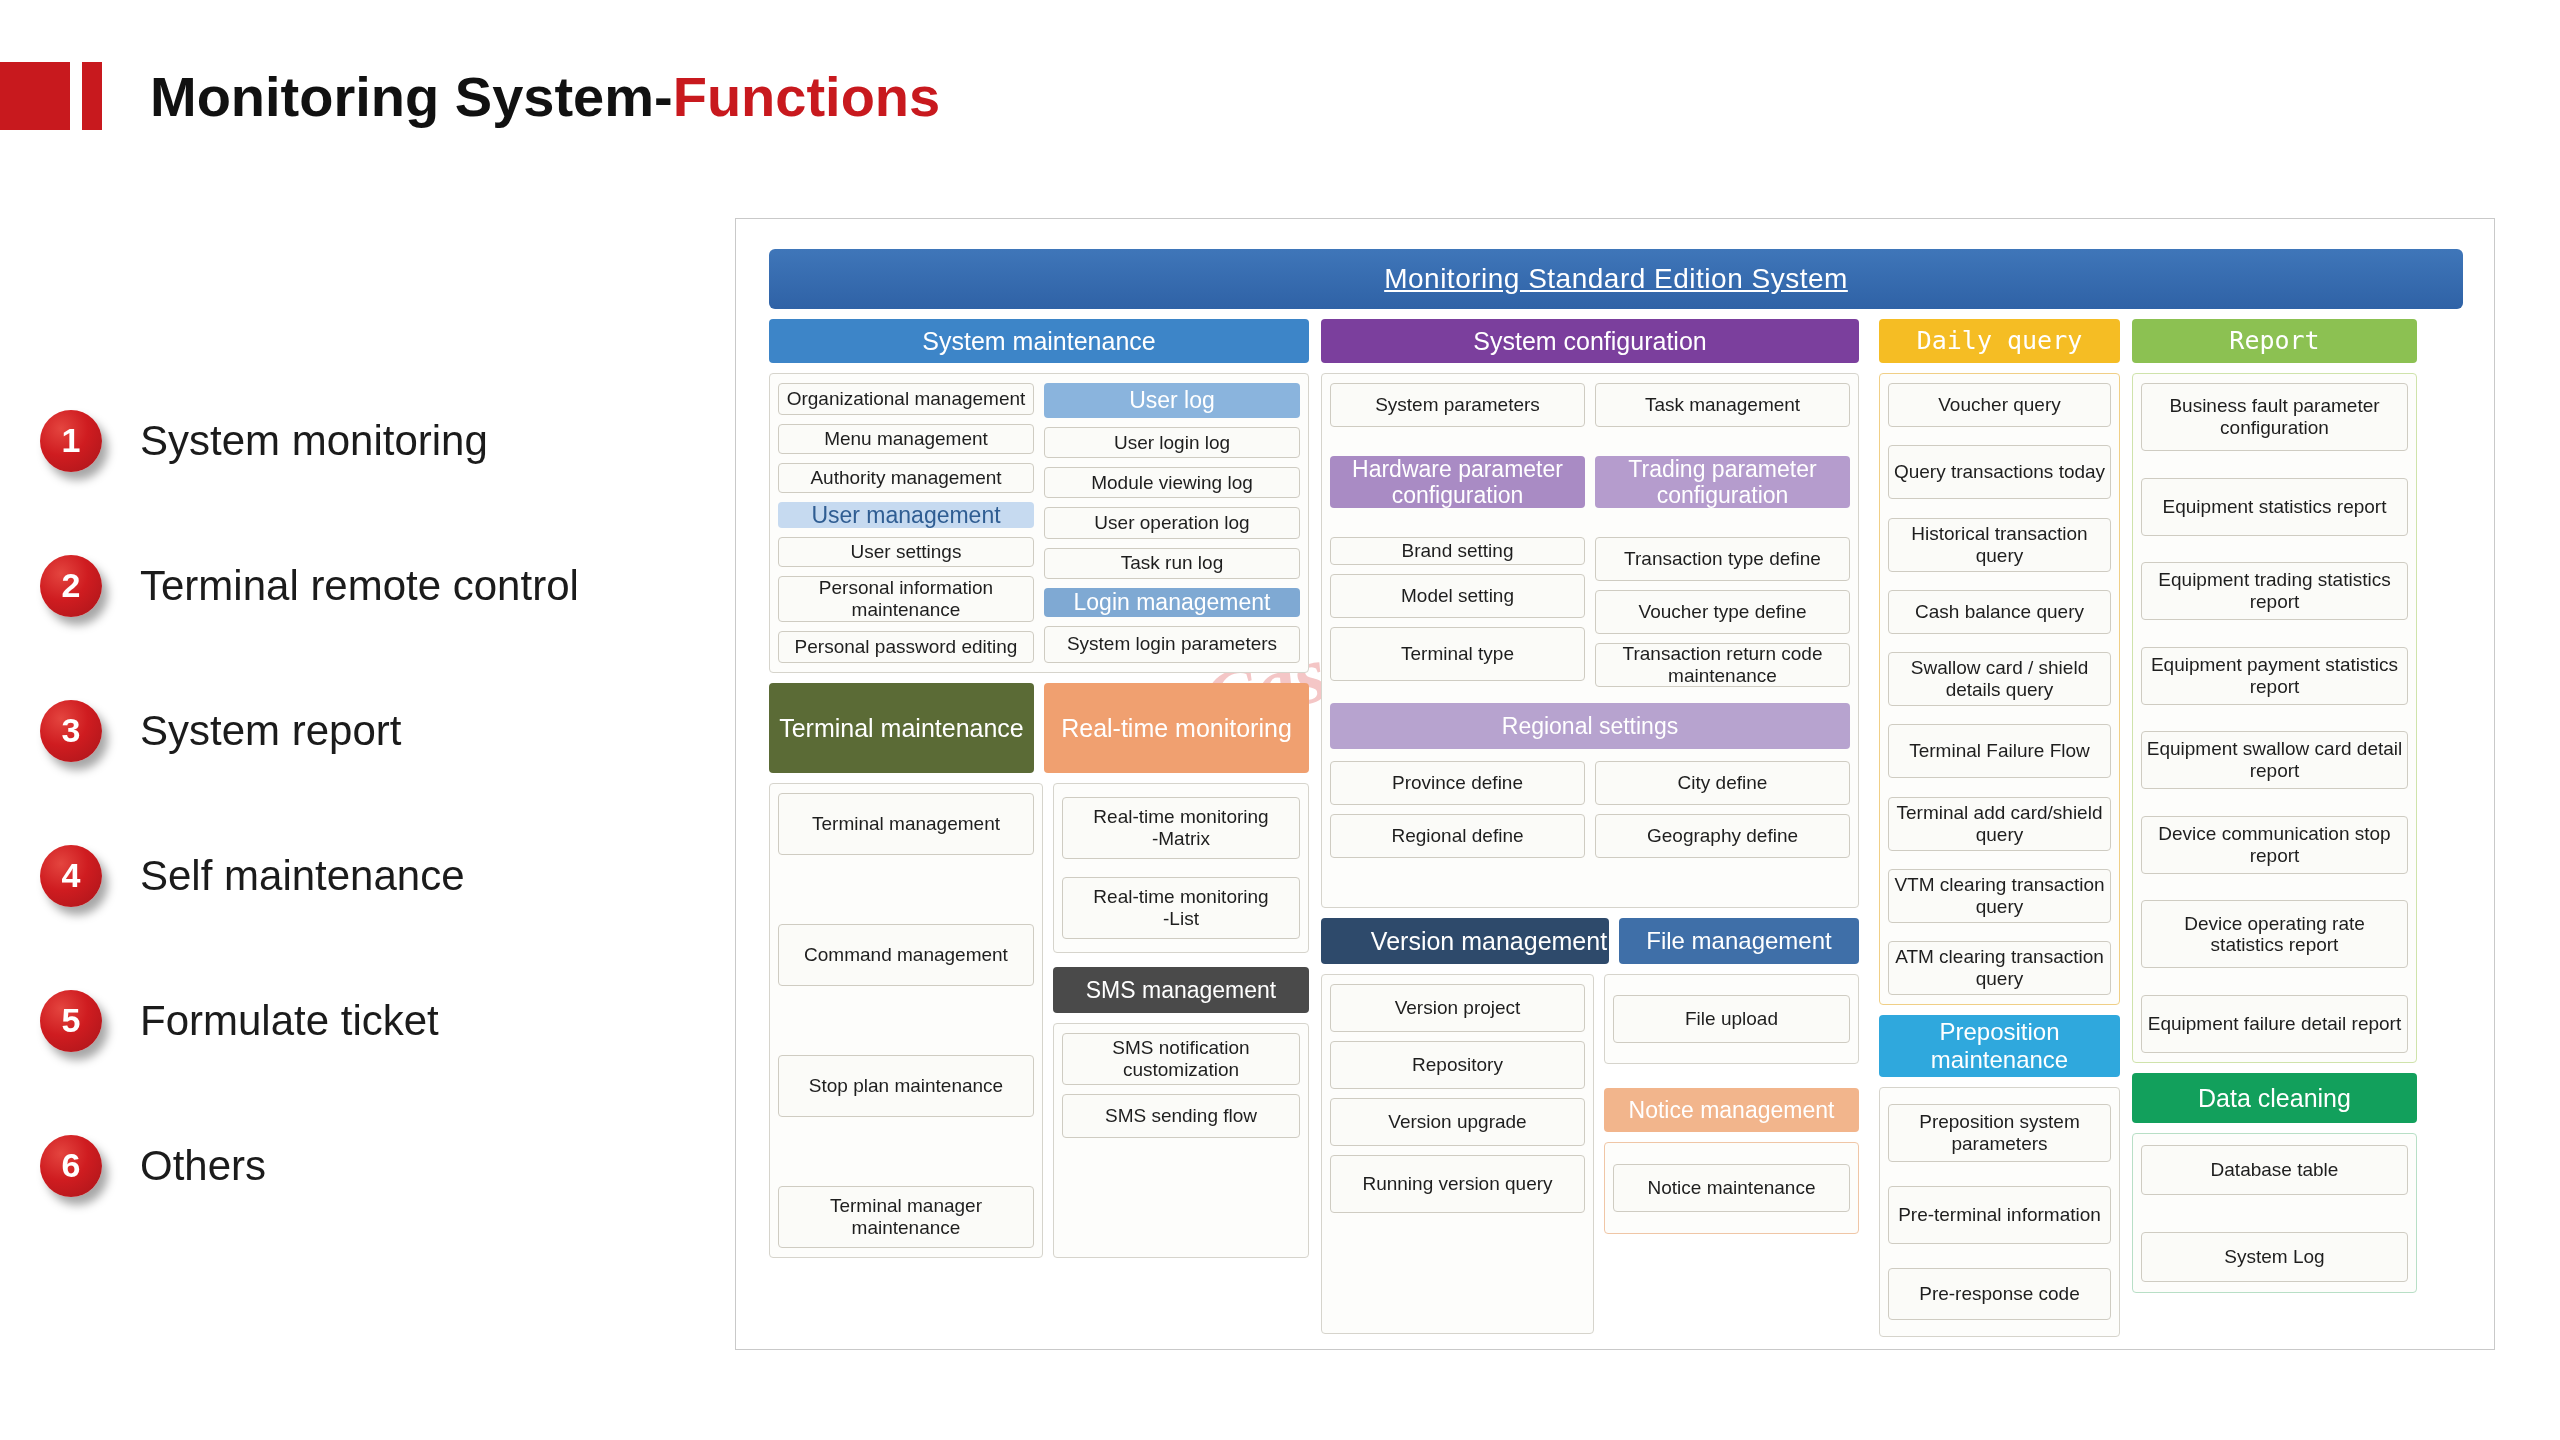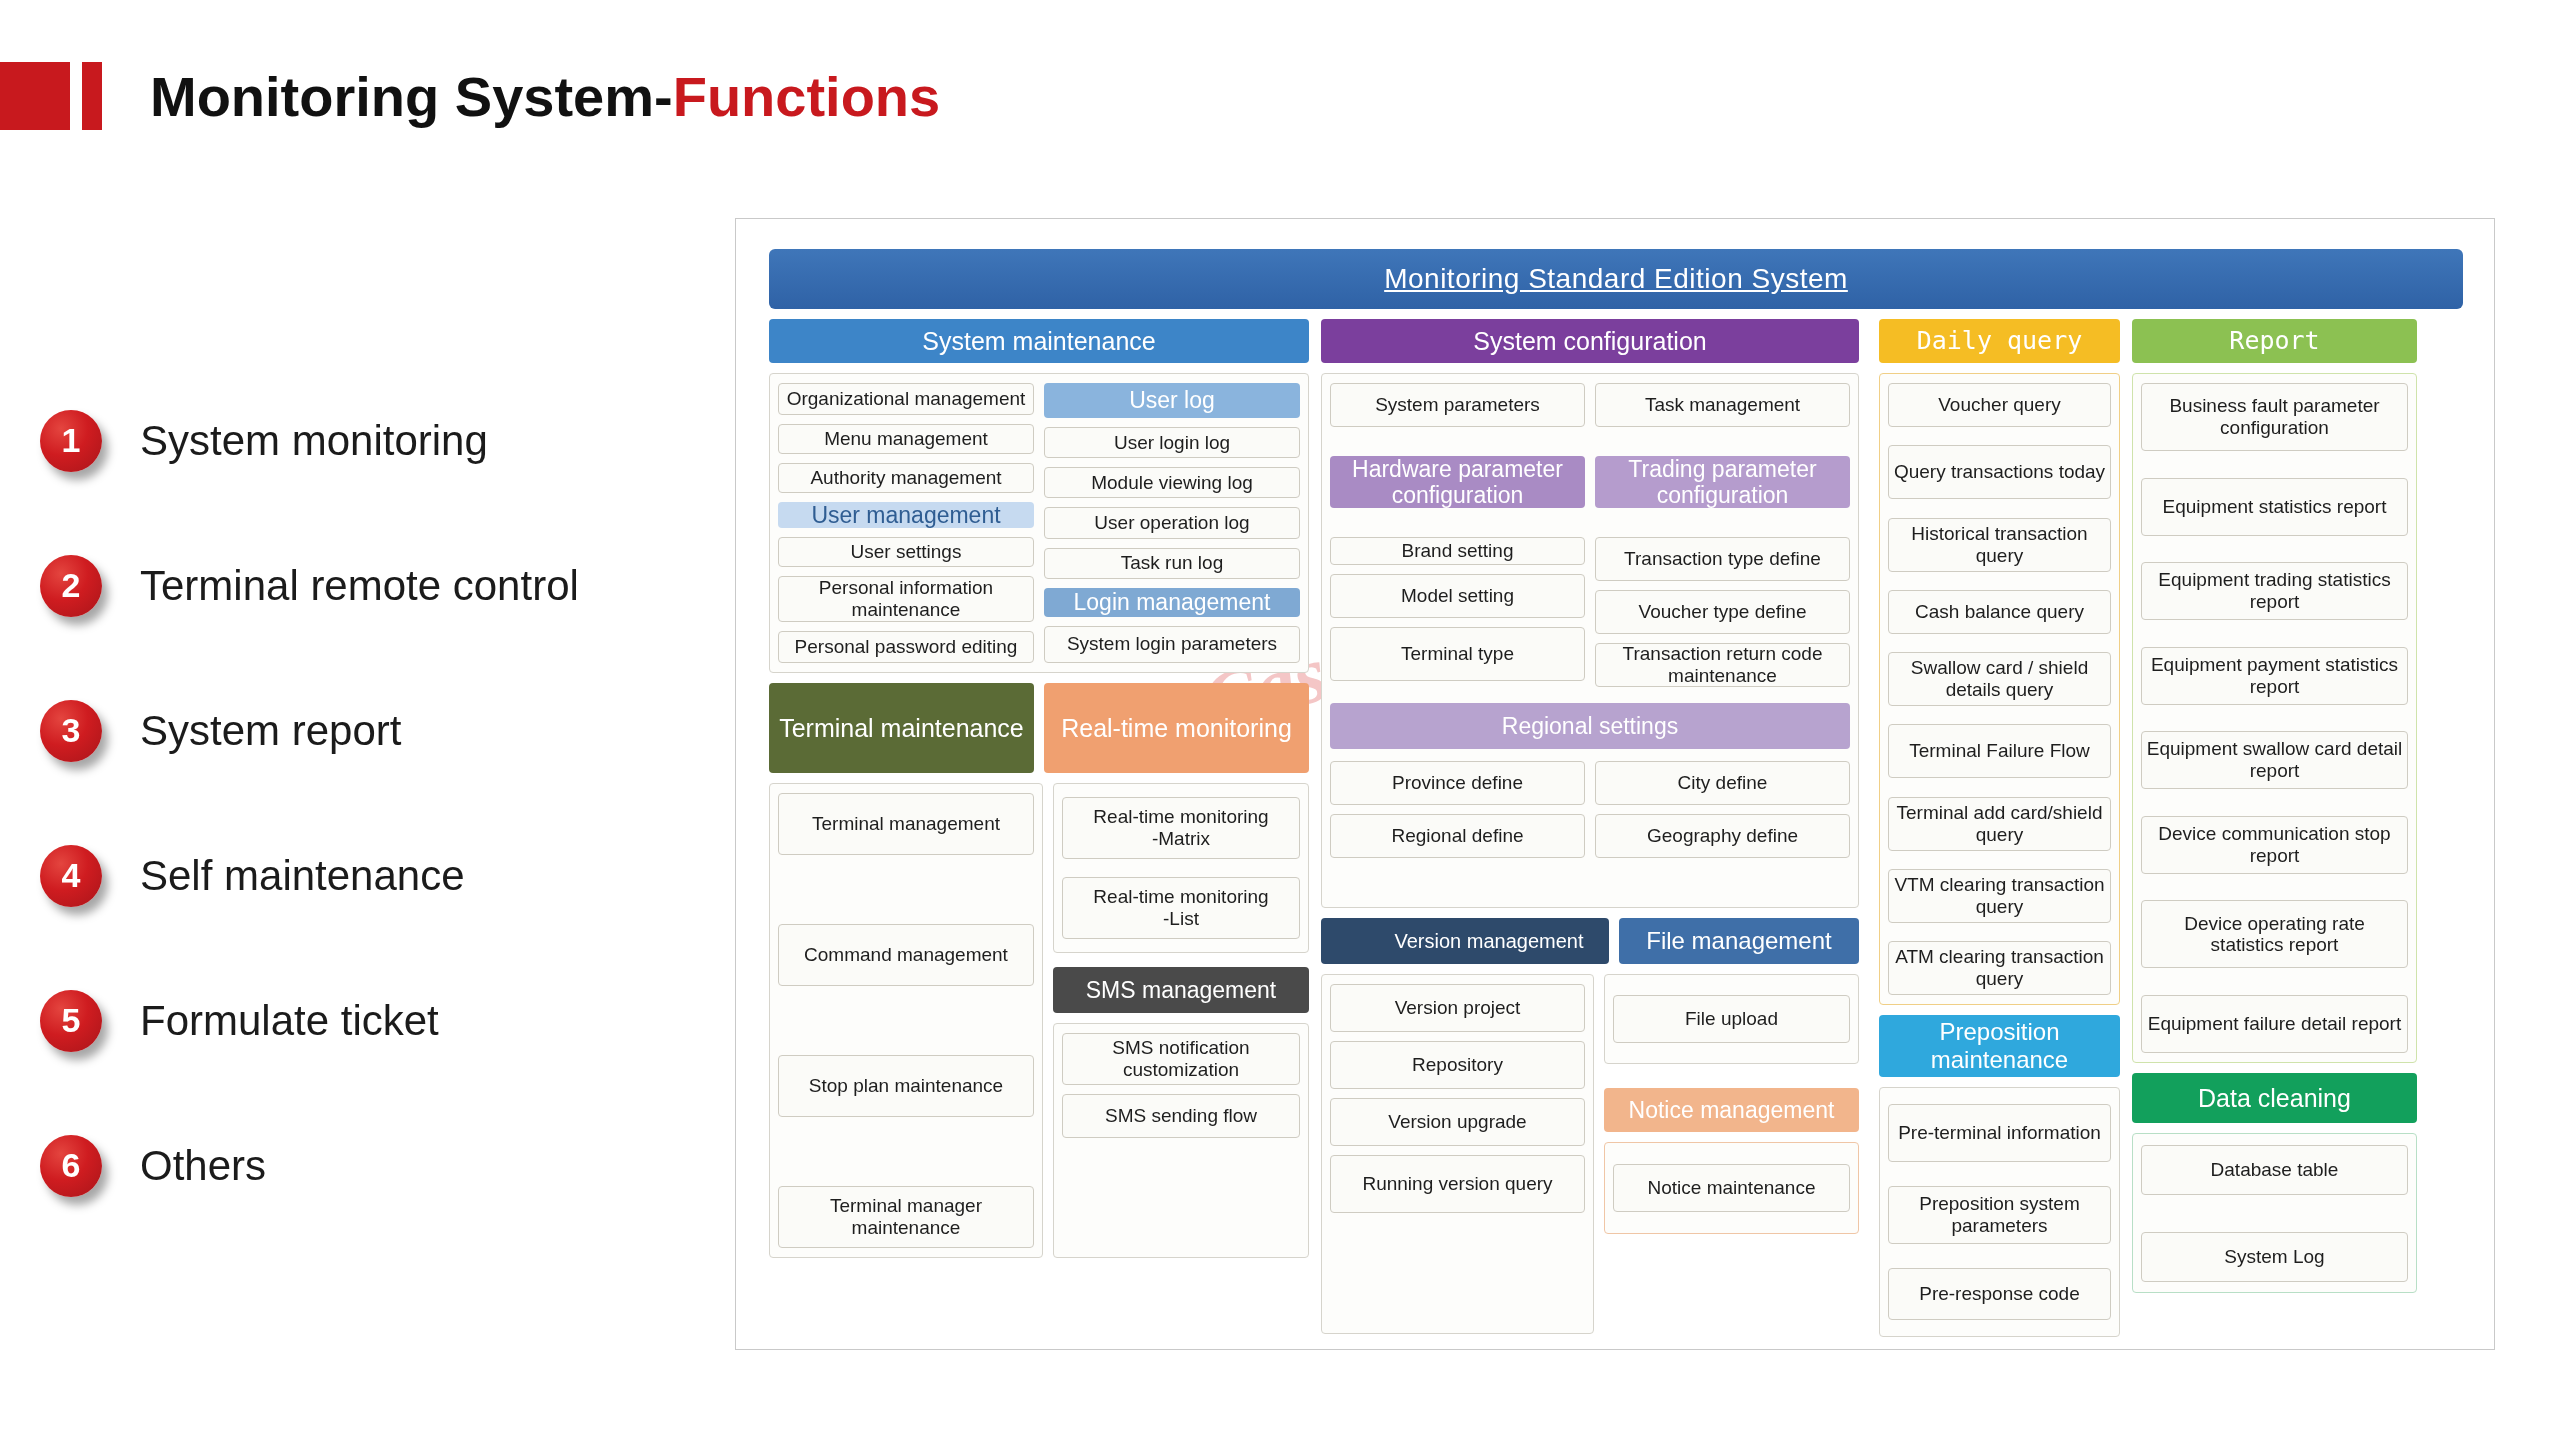--- a/index.html
+++ b/index.html
@@ -245,21 +245,21 @@
               <div class="cell" style="height:44px;">Regional define</div>
             </div>
             <div style="display:flex;flex-direction:column;">
               <div class="cell" style="height:44px;">City define</div>
               <div class="cell" style="height:44px;">Geography define</div>
             </div>
           </div>
         </div>
 
         <div class="two sub-wrap" style="height:46px;">
-          <div class="grp-head hd-version" style="font-size:20px;padding-left:48px;">Version management</div>
+          <div class="grp-head hd-version" style="font-size:25px;padding-left:48px;">Version management</div>
           <div class="grp-head hd-file" style="font-size:24px;">File management</div>
         </div>
 
         <div class="two" style="margin-top:10px;height:360px;">
           <div class="panel" style="display:flex;flex-direction:column;">
             <div class="cell" style="height:48px;">Version project</div>
             <div class="cell" style="height:48px;">Repository</div>
             <div class="cell" style="height:48px;">Version upgrade</div>
             <div class="cell" style="height:58px;">Running version query</div>
           </div>
@@ -285,22 +285,22 @@
           <div class="cell" style="height:44px;">Cash balance query</div>
           <div class="cell" style="height:54px;">Swallow card / shield details query</div>
           <div class="cell" style="height:54px;">Terminal Failure Flow</div>
           <div class="cell" style="height:54px;">Terminal add card/shield query</div>
           <div class="cell" style="height:54px;">VTM clearing transaction query</div>
           <div class="cell" style="height:54px;">ATM clearing transaction query</div>
         </div>
 
         <div class="grp-head hd-prepos sub-wrap" style="height:62px;font-size:24px;">Preposition maintenance</div>
         <div class="panel" style="margin-top:10px;height:250px;display:flex;flex-direction:column;justify-content:space-around;">
+          <div class="cell" style="height:58px;">Preposition system parameters</div>
           <div class="cell" style="height:58px;">Pre-terminal information</div>
-          <div class="cell" style="height:58px;">Preposition system parameters</div>
           <div class="cell" style="height:52px;">Pre-response code</div>
         </div>
       </div>
 
       <div class="col col-report">
         <div class="grp-head hd-report mono">Report</div>
 
         <div class="panel sub-wrap" style="height:690px;border-color:#cfe3ab;display:flex;flex-direction:column;justify-content:space-between;">
           <div class="cell" style="height:68px;">Business fault parameter configuration</div>
           <div class="cell" style="height:58px;">Equipment statistics report</div>

